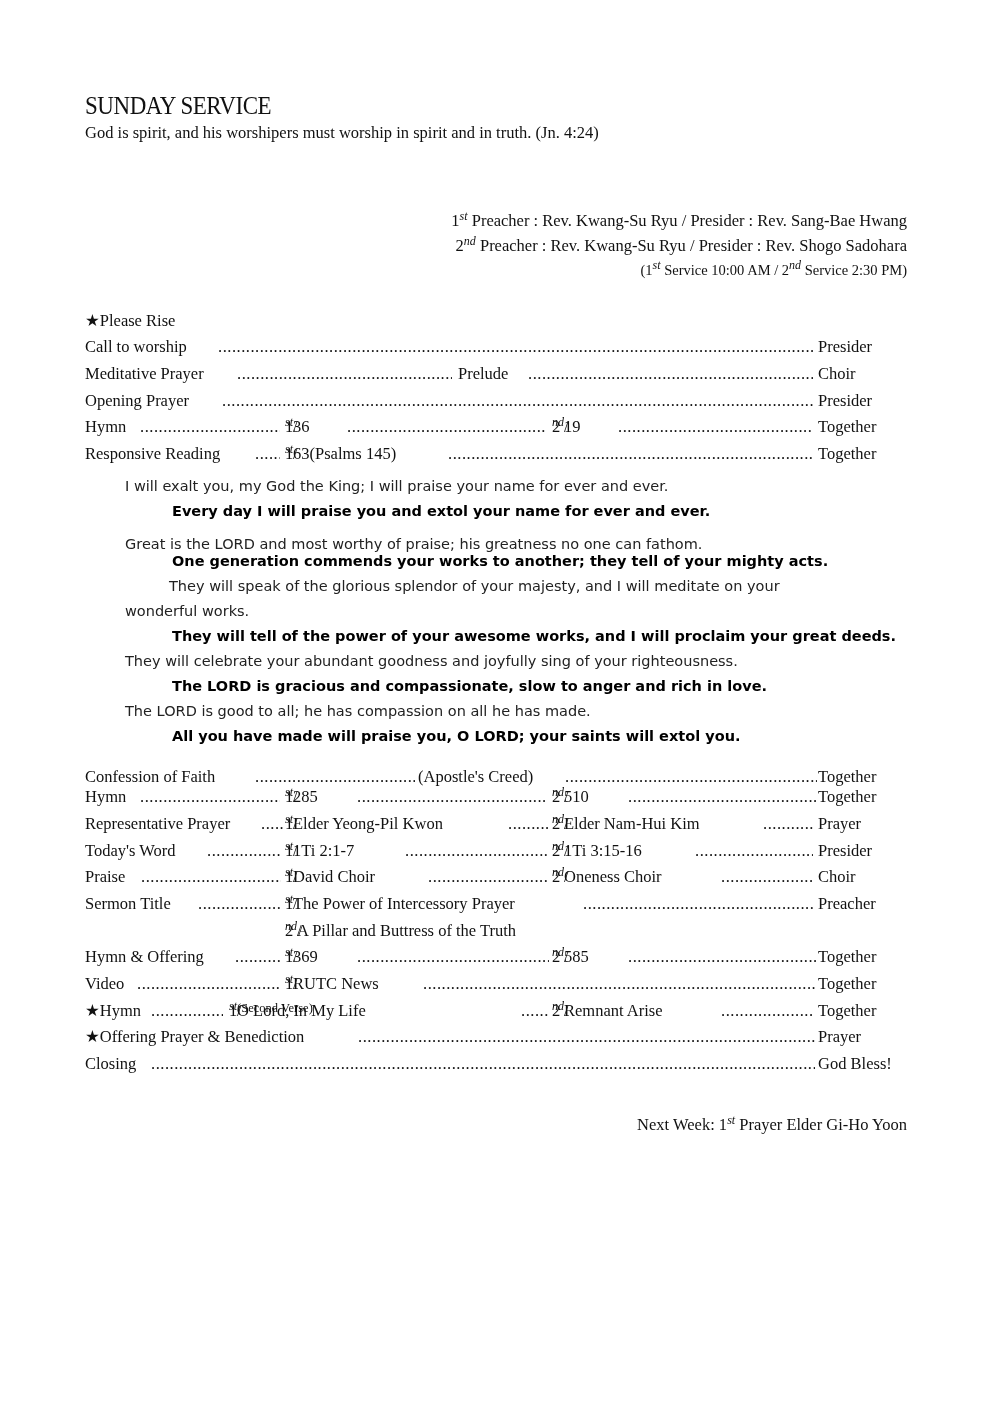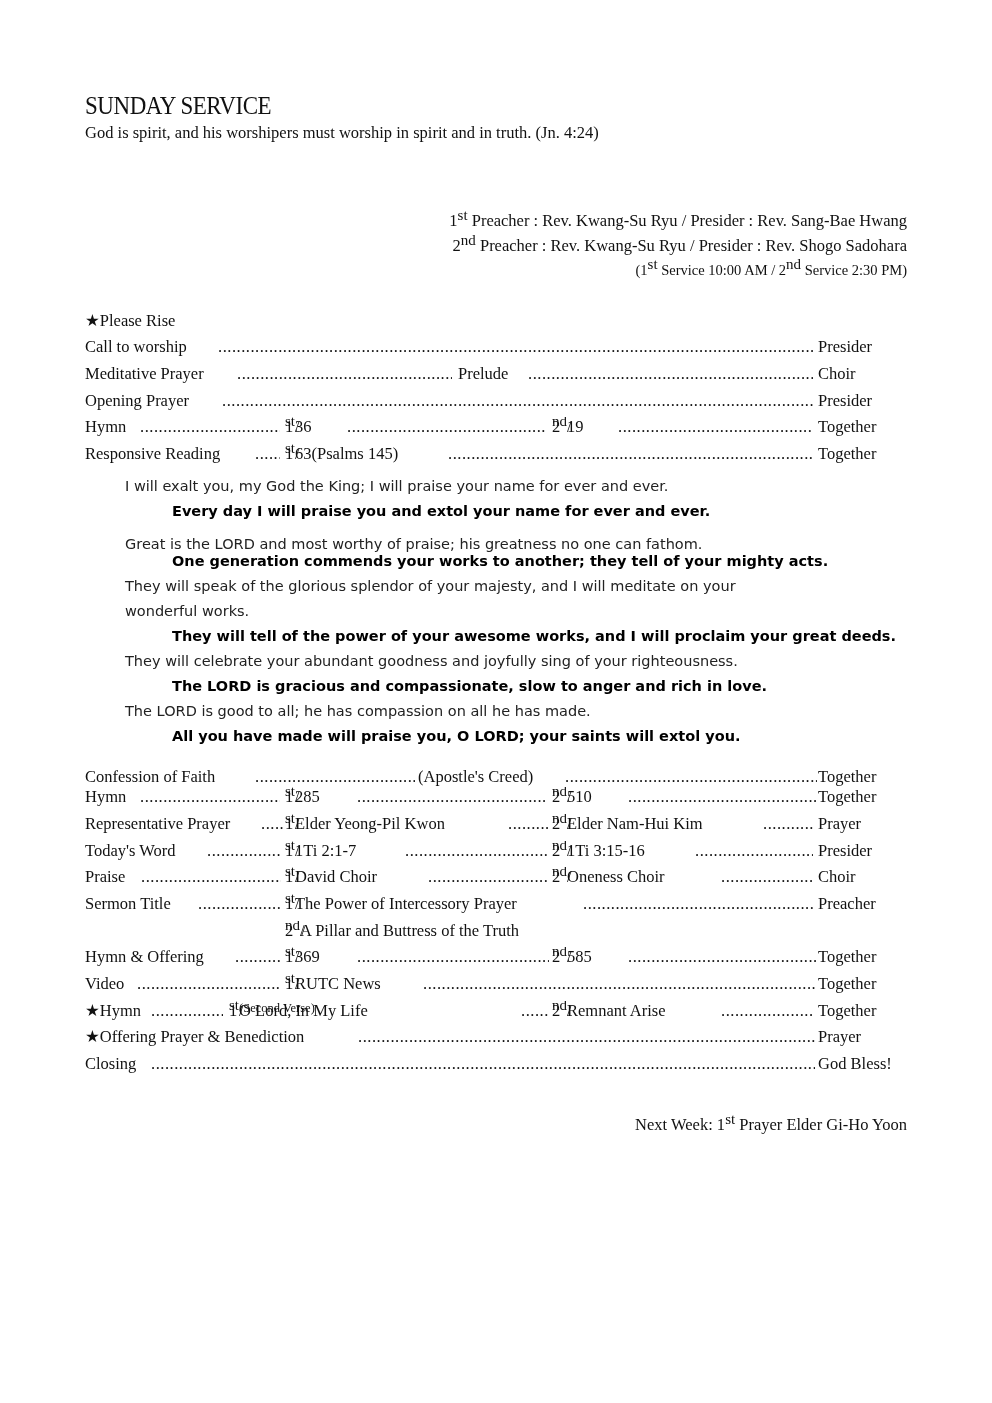--- a/index.html
+++ b/index.html
@@ -2,21 +2,21 @@
 <html><head>
 <meta charset="utf-8">
 <style>
   html, body { margin: 0; padding: 0; background: #ffffff; }
   body { width: 992px; height: 1403px; position: relative; overflow: hidden; color: #111; font-family: "Liberation Serif", "DejaVu Serif", serif; }
   .abs { position: absolute; }
   .title { left: 85px; top: 92px; font-size: 25px; letter-spacing: -0.5px; transform: scaleX(0.92); transform-origin: left; }
   .subtitle { left: 85px; top: 123px; font-size: 16.5px; }
   .preachers { right: 85px; top: 208px; text-align: right; font-size: 16.5px; line-height: 25px; }
   .preachers .small { font-size: 14.5px; }
-  sup { font-size: 15px; vertical-align: 6px; line-height: 0; }
+  sup { font-size: 12px; vertical-align: 6px; line-height: 0; font-style: italic; }
   .row { position: absolute; left: 85px; width: 820px; height: 22px; font-size: 16.5px; white-space: nowrap; overflow: hidden; }
   .row span { position: absolute; top: 0; }
   .dots { overflow: hidden; color: #111; }
   .dots::before { content: "........................................................................................................................................................................................................................................................................"; letter-spacing: 0.5px; }
   .reading { position: absolute; left: 125px; font-family: "DejaVu Sans", sans-serif; font-size: 14.5px; color: #222; white-space: nowrap; }
   .reading.bold { left: 172px; font-weight: bold; color: #000; font-size: 14.5px; }
   .small-verse { font-size: 12.5px; }
   .nextweek { right: 85px; top: 1112px; text-align: left; font-size: 16.5px; line-height: 26px; }
 </style>
 </head>
@@ -71,21 +71,21 @@
   <span style="left:200px"><span>1</span><sup>st</sup><span>/ </span><span>63(Psalms 145)</span></span>
   <span class="dots" style="left:363px;width:365px;"></span>
   <span style="left:733px">Together</span>
 </div>
 
 <div>
   <div class="reading" style="top:478px;">I will exalt you, my God the King; I will praise your name for ever and ever.</div>
   <div class="reading bold" style="top:503px;">Every day I will praise you and extol your name for ever and ever.</div>
   <div class="reading" style="top:536px;">Great is the LORD and most worthy of praise; his greatness no one can fathom.</div>
   <div class="reading bold" style="top:553px;">One generation commends your works to another; they tell of your mighty acts.</div>
-  <div class="reading" style="top:578px;">They will speak of the glorious splendor of your majesty, and I will meditate on your</div>
+  <div class="reading" style="top:578px;margin-left:44px;">They will speak of the glorious splendor of your majesty, and I will meditate on your</div>
   <div class="reading" style="top:603px;">wonderful works.</div>
   <div class="reading bold" style="top:628px;">They will tell of the power of your awesome works, and I will proclaim your great deeds.</div>
   <div class="reading" style="top:653px;">They will celebrate your abundant goodness and joyfully sing of your righteousness.</div>
   <div class="reading bold" style="top:678px;">The LORD is gracious and compassionate, slow to anger and rich in love.</div>
   <div class="reading" style="top:703px;">The LORD is good to all; he has compassion on all he has made.</div>
   <div class="reading bold" style="top:728px;">All you have made will praise you, O LORD; your saints will extol you.</div>
 </div>
 
 <div class="row" style="top:761px;margin-top:6px;">
   <span style="left:0">Confession of Faith</span>

